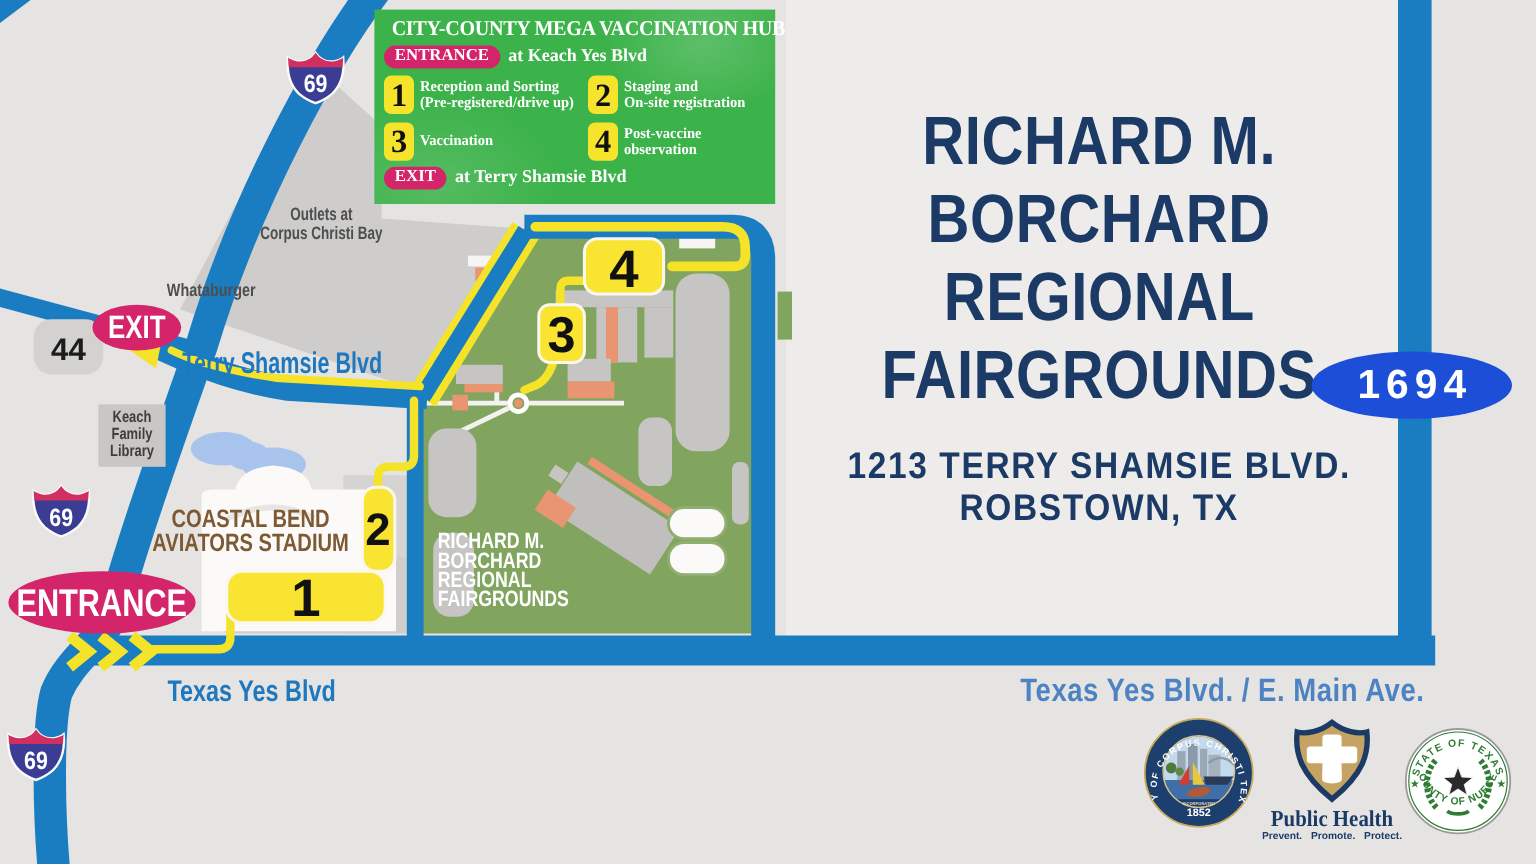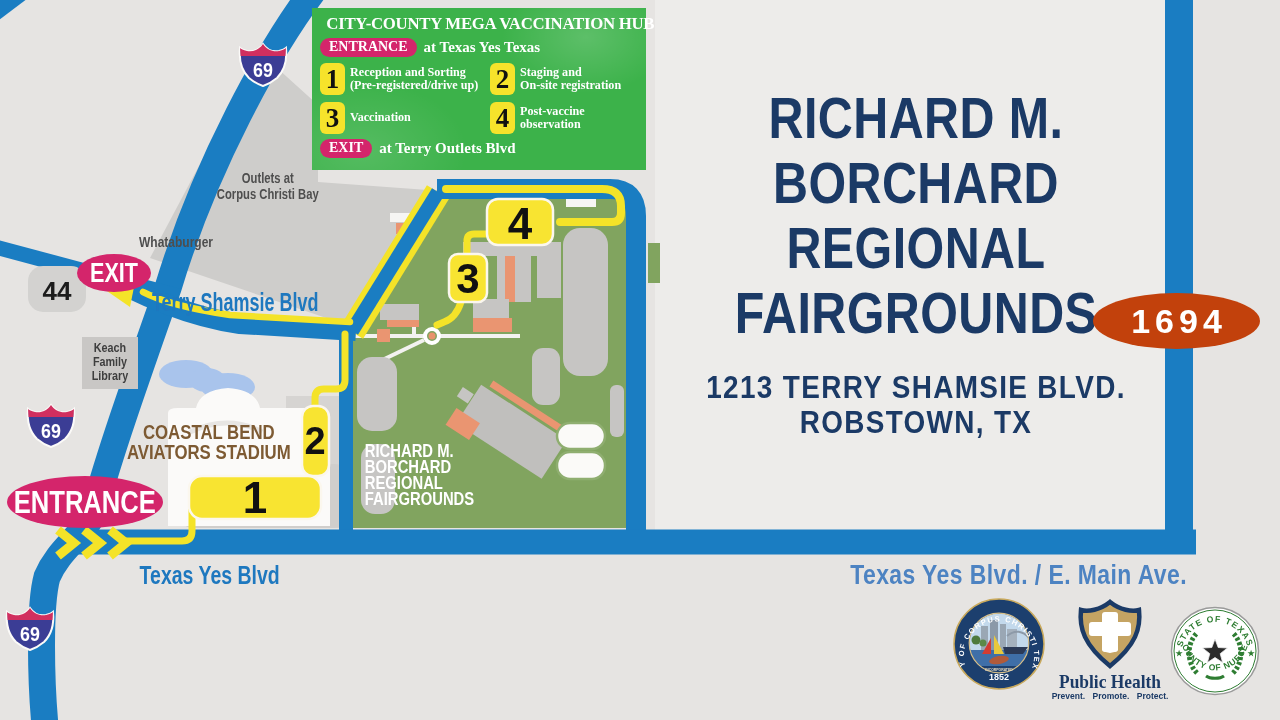--- a/index.html
+++ b/index.html
@@ -30,21 +30,21 @@
     transform-origin:left;white-space:nowrap;}
 
   
   .panel-title{position:absolute;left:662px;top:86px;width:508px;text-align:center;
     color:#1b3a66;font-weight:bold;font-size:57px;line-height:65px;
     transform:scaleX(.85);transform-origin:center;letter-spacing:.5px;}
   .panel-address{position:absolute;left:662px;top:370px;width:508px;text-align:center;
     color:#1b3a66;font-weight:bold;font-size:31px;line-height:35px;
     transform:scaleX(.9);transform-origin:center;letter-spacing:1.5px;}
   .badge-1694{position:absolute;left:1093px;top:293px;width:167px;height:56px;
-    background:#c2410c;border-radius:50%;color:#fff;font-size:34px;font-weight:bold;
+    background:#1d4ed8;border-radius:50%;color:#fff;font-size:34px;font-weight:bold;
     letter-spacing:5px;display:flex;align-items:center;justify-content:center;
     padding-left:5px;box-sizing:border-box;}
   .road-label{position:absolute;left:660px;top:560px;width:527px;text-align:right;
     color:#4d83c2;font-weight:bold;font-size:27px;transform:scaleX(.85);
     transform-origin:right;letter-spacing:.5px;}
 
   .logo{position:absolute;}
   .ph-name{font-family:"Liberation Serif",serif;font-weight:bold;}
 </style>
 </head>
@@ -200,21 +200,21 @@
     <text transform="scale(.8,1)" x="456" y="473" font-size="18.5">BORCHARD</text>
     <text transform="scale(.8,1)" x="456" y="489" font-size="18.5">REGIONAL</text>
     <text transform="scale(.8,1)" x="456" y="505" font-size="18.5">FAIRGROUNDS</text>
   </g>
 </svg>
 
 <div class="info-box">
   <div class="ib-title">CITY-COUNTY MEGA VACCINATION HUB</div>
   <div class="ib-row">
     <span class="pill">ENTRANCE</span>
-    <span class="ib-at">at Texas Yes Texas</span>
+    <span class="ib-at">at Keach Yes Blvd</span>
   </div>
   <div class="ib-steps">
     <div class="step">
       <span class="chip">1</span>
       <span class="step-txt"><span>Reception and Sorting</span><br>
       <span>(Pre-registered/drive up)</span></span>
     </div>
     <div class="step">
       <span class="chip">2</span>
       <span class="step-txt"><span>Staging and</span><br>
@@ -225,21 +225,21 @@
       <span class="step-txt"><span>Vaccination</span></span>
     </div>
     <div class="step">
       <span class="chip">4</span>
       <span class="step-txt"><span>Post-vaccine</span><br>
       <span>observation</span></span>
     </div>
   </div>
   <div class="ib-row">
     <span class="pill">EXIT</span>
-    <span class="ib-at">at Terry Outlets Blvd</span>
+    <span class="ib-at">at Terry Shamsie Blvd</span>
   </div>
 </div>
 
 <div class="panel-title">
   <div>RICHARD M.</div>
   <div>BORCHARD</div>
   <div>REGIONAL</div>
   <div>FAIRGROUNDS</div>
 </div>
 <div class="panel-address">

